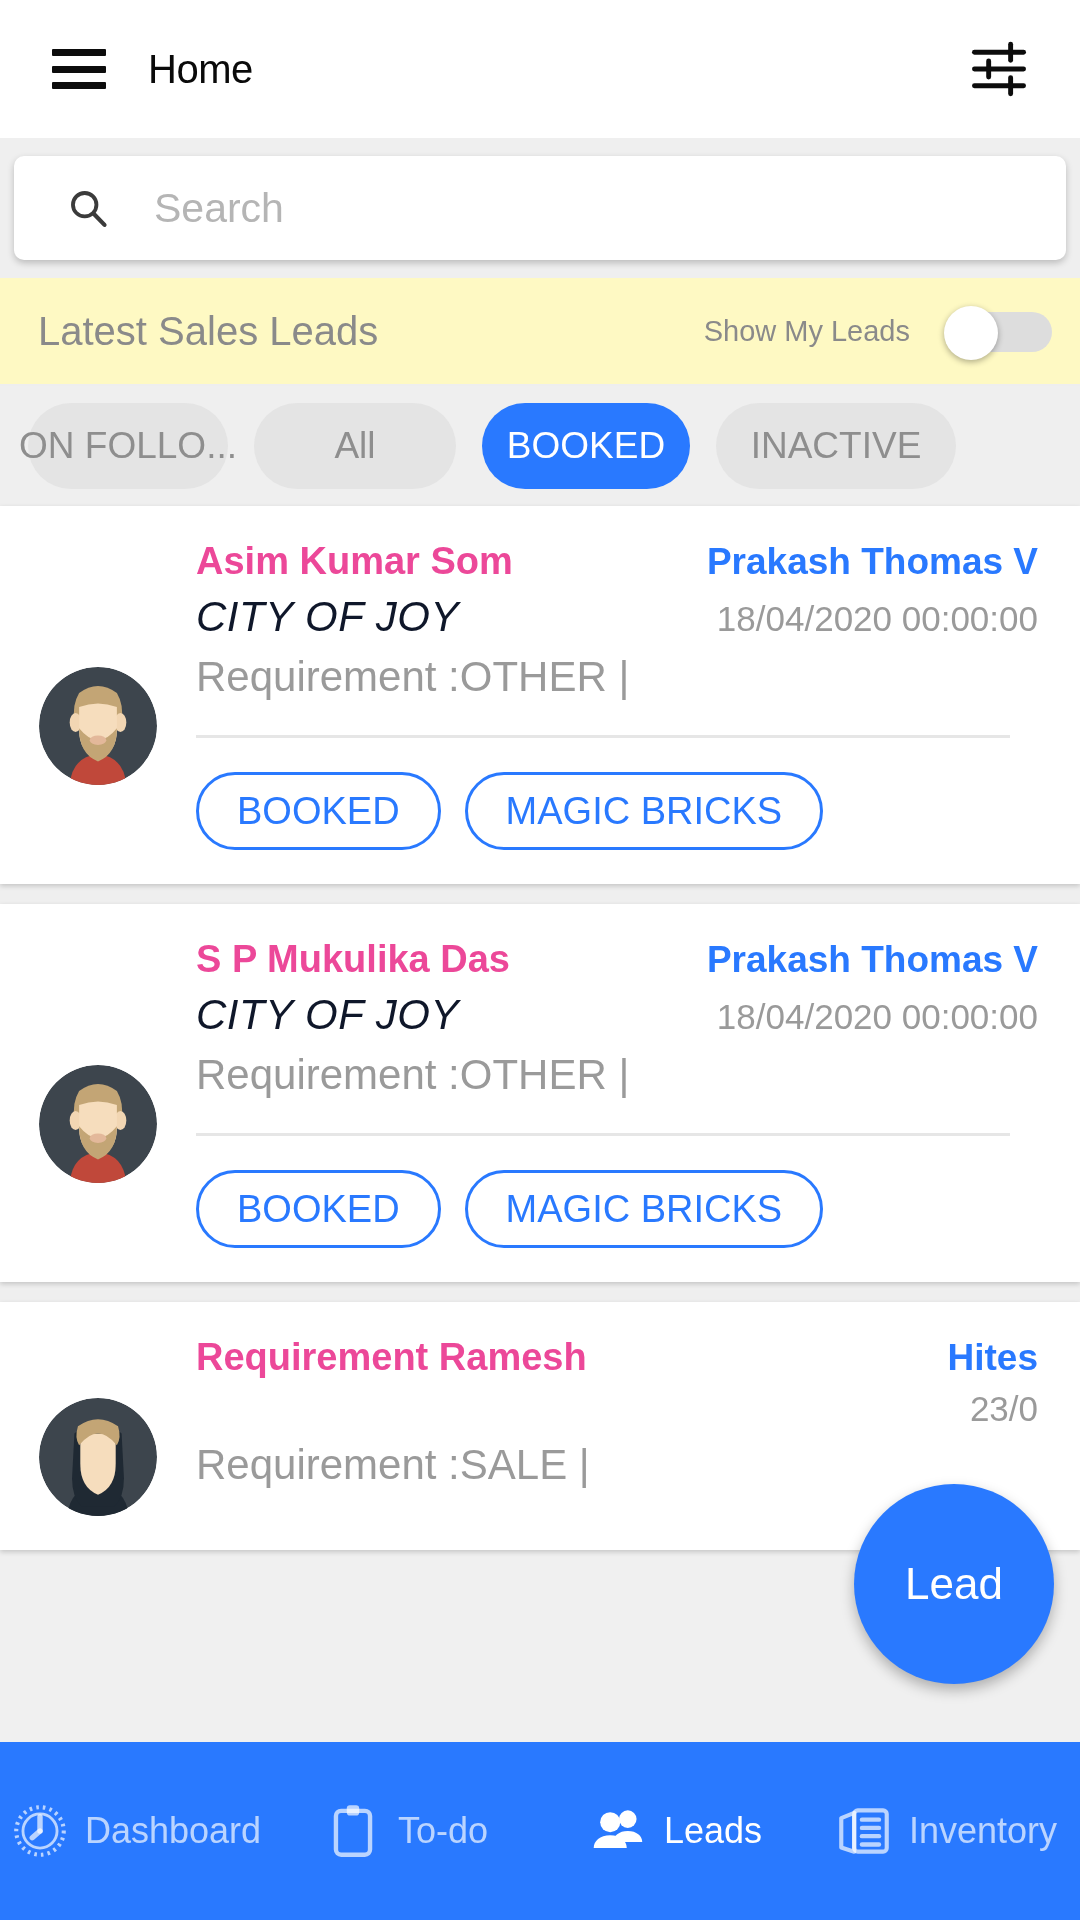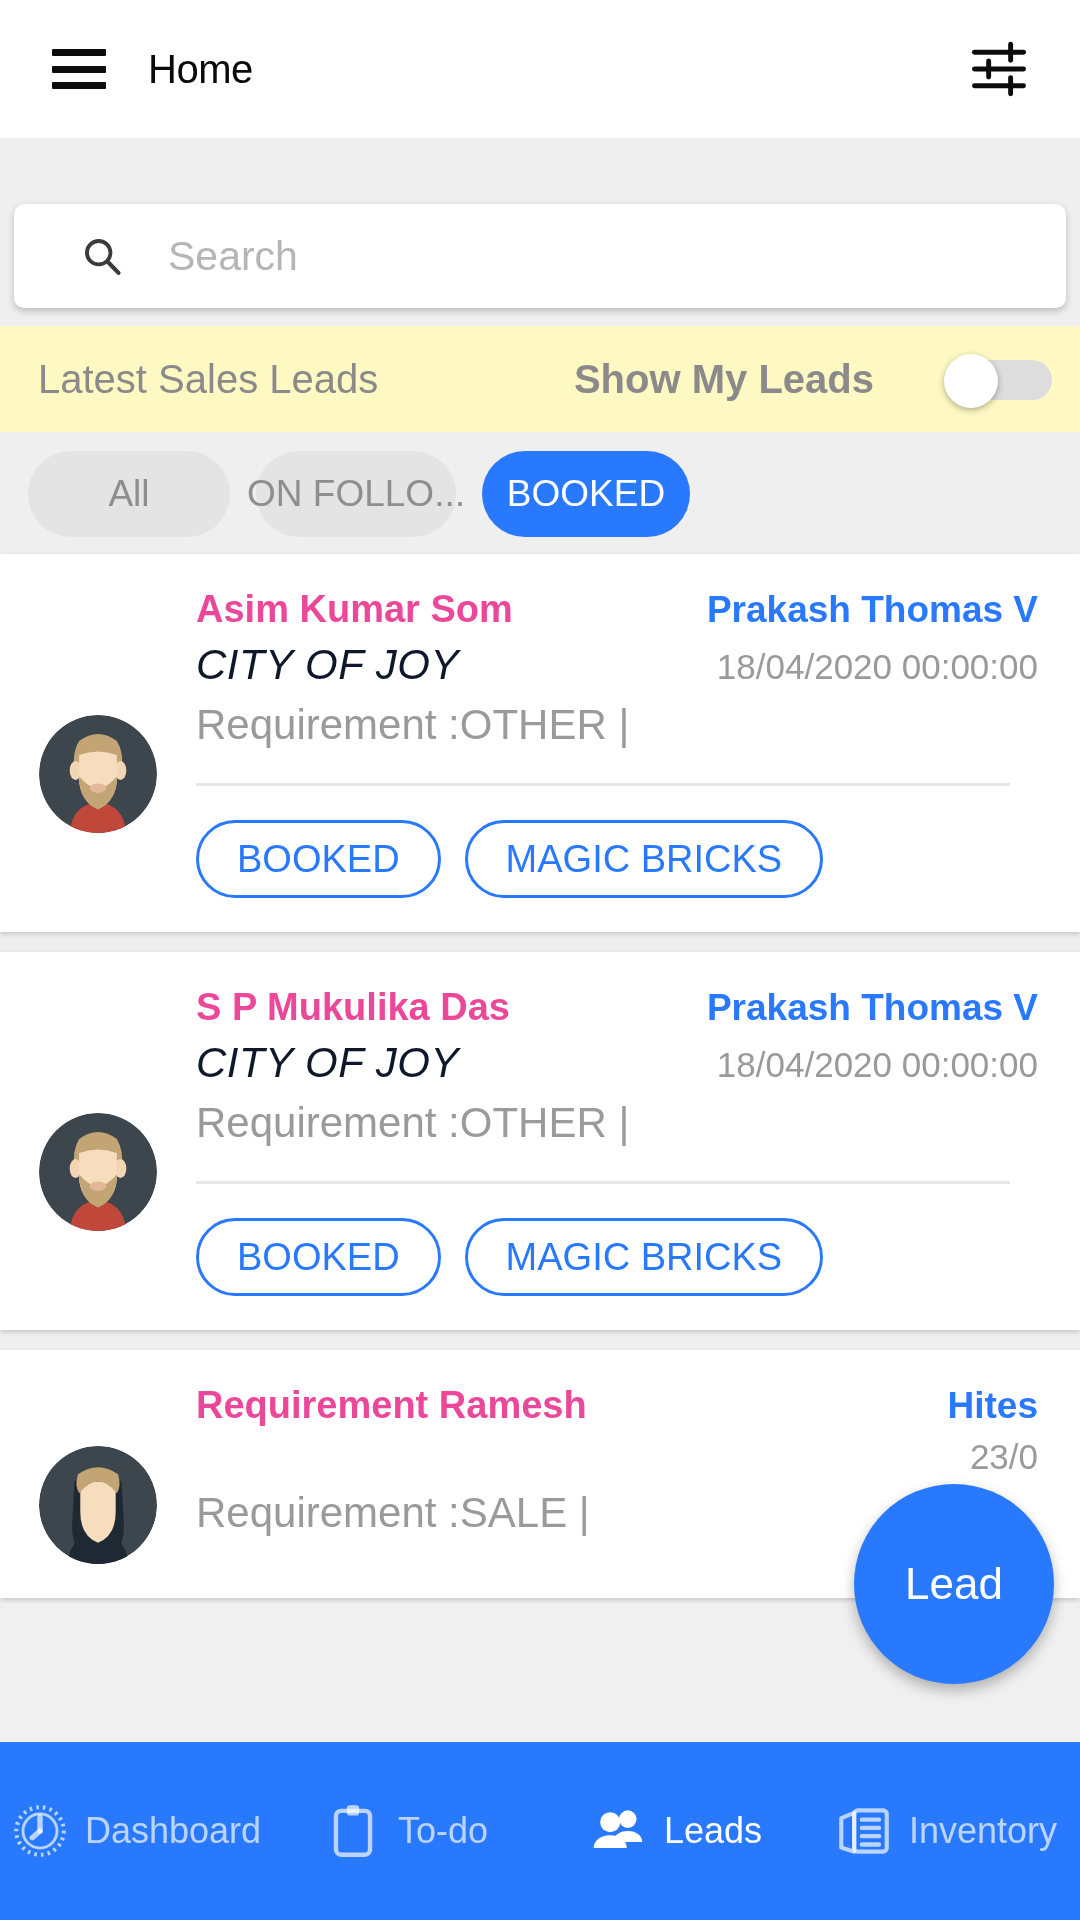--- a/index.html
+++ b/index.html
@@ -47,22 +47,21 @@
     background: #efefef;
     padding: 18px 14px 18px 14px;
   }
   .search-box {
     height: 104px;
     background: #ffffff;
     border-radius: 10px;
     box-shadow: 0 3px 7px rgba(0,0,0,0.22);
     display: flex;
     align-items: center;
-    padding-left: 66px;
-    margin-top: 48px;
+    padding-left: 52px;
   }
   .search-icon { width: 44px; height: 44px; flex: 0 0 auto; }
   .search-input {
     border: 0; outline: 0;
     font-family: "Liberation Sans", sans-serif;
     font-size: 41px;
     color: #3b3b3b;
     background: transparent;
     margin-left: 44px;
     width: 70%;
@@ -79,25 +78,24 @@
     padding: 0 28px 0 38px;
     border-bottom: 2px solid #eeeeee;
   }
   .toggle-label-left {
     font-size: 40px;
     color: #8a8a8a;
     white-space: nowrap;
   }
   .toggle-gap { flex: 1 1 auto; }
   .toggle-label-right {
-    font-size: 40px;
+    font-size: 29px;
     color: #8a8a8a;
     white-space: nowrap;
-    margin-right: 70px;
-    font-weight: bold;
+    margin-right: 34px;
   }
   .switch {
     position: relative;
     width: 108px; height: 50px;
     flex: 0 0 auto;
     cursor: pointer;
   }
   .switch .track {
     position: absolute; right: 0; top: 6px;
     width: 100px; height: 40px;
@@ -300,23 +298,24 @@
     <div class="toggle-label-left">Latest Sales Leads</div>
     <div class="toggle-gap"></div>
     <div class="toggle-label-right">Show My Leads</div>
     <div class="switch">
       <div class="track"></div>
       <div class="knob"></div>
     </div>
   </div>
 
   <div class="chips-row">
+    <div class="chip w-foll">ON FOLLO...</div>
     <div class="chip w-all">All</div>
-    <div class="chip w-foll">ON FOLLO...</div>
     <div class="chip w-book active">BOOKED</div>
+    <div class="chip w-inact">INACTIVE</div>
   </div>
 
   <div class="list">
 
     <div class="card">
       <div class="avatar-col">
         <svg class="avatar" viewBox="0 0 100 100">
           <circle cx="50" cy="50" r="50" fill="#3d454d"></circle>
           <path d="M26 100 Q28 76 50 74 Q72 76 74 100 Z" fill="#c0483a"></path>
           <path d="M34 22 Q50 10 66 22 Q72 32 70 46 L30 46 Q28 32 34 22 Z" fill="#c3a575"></path>

